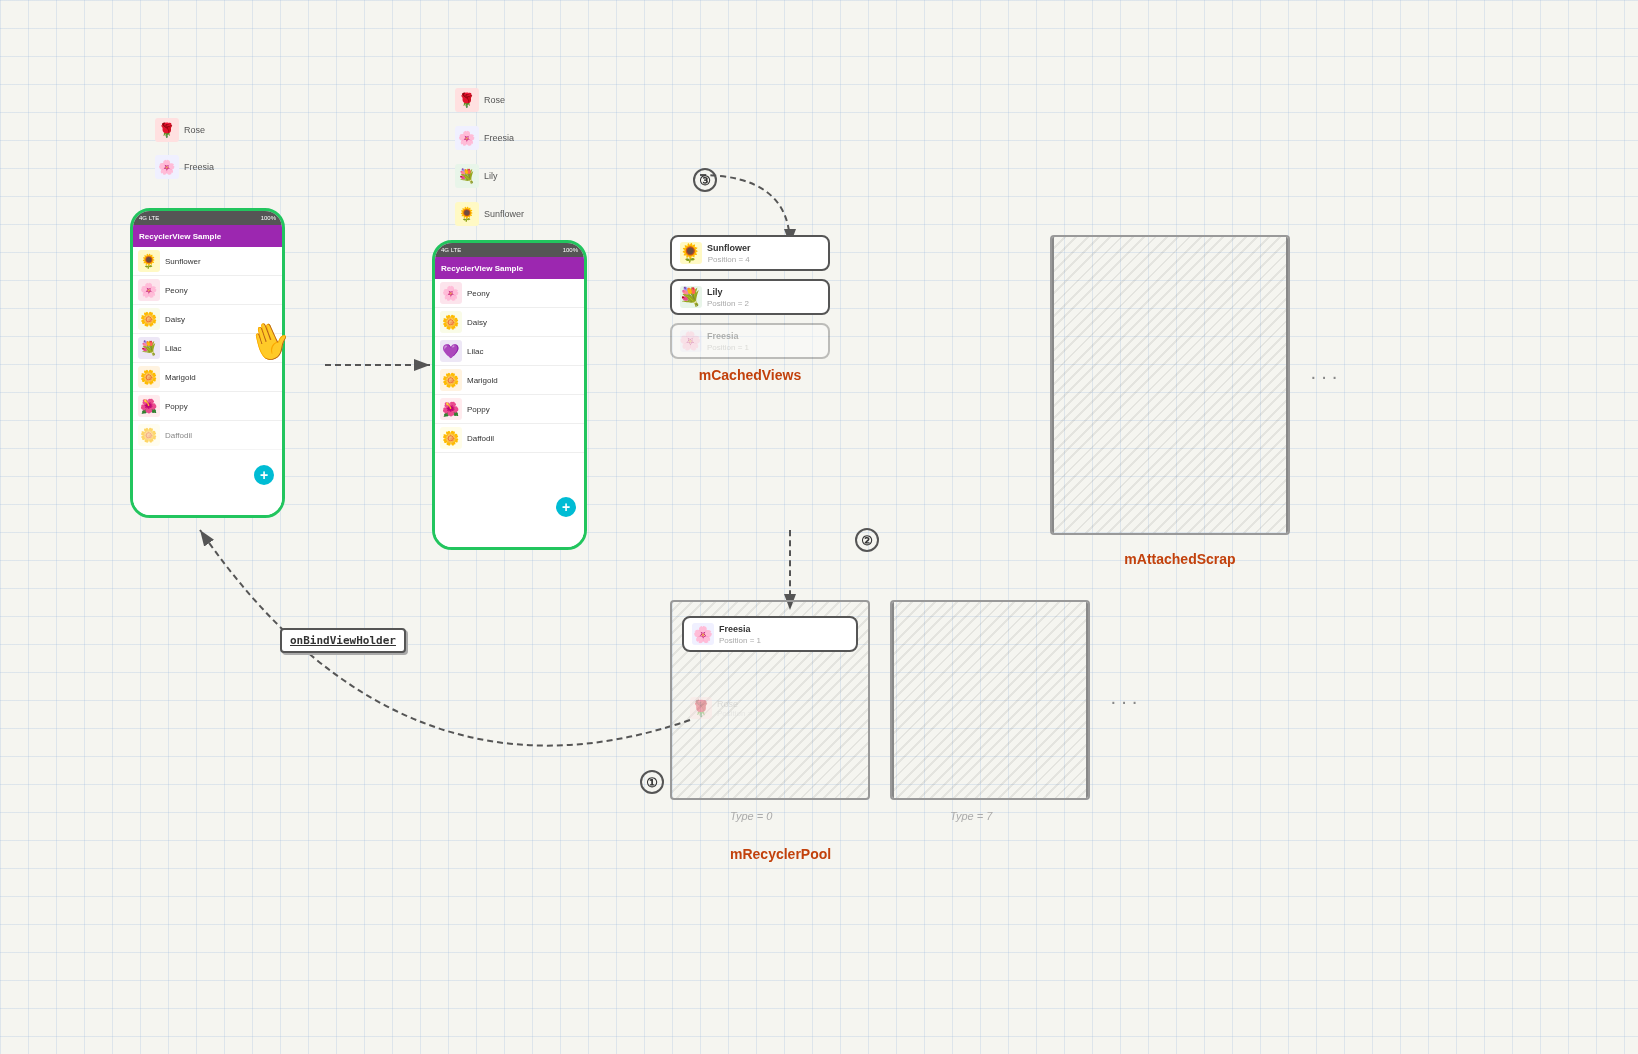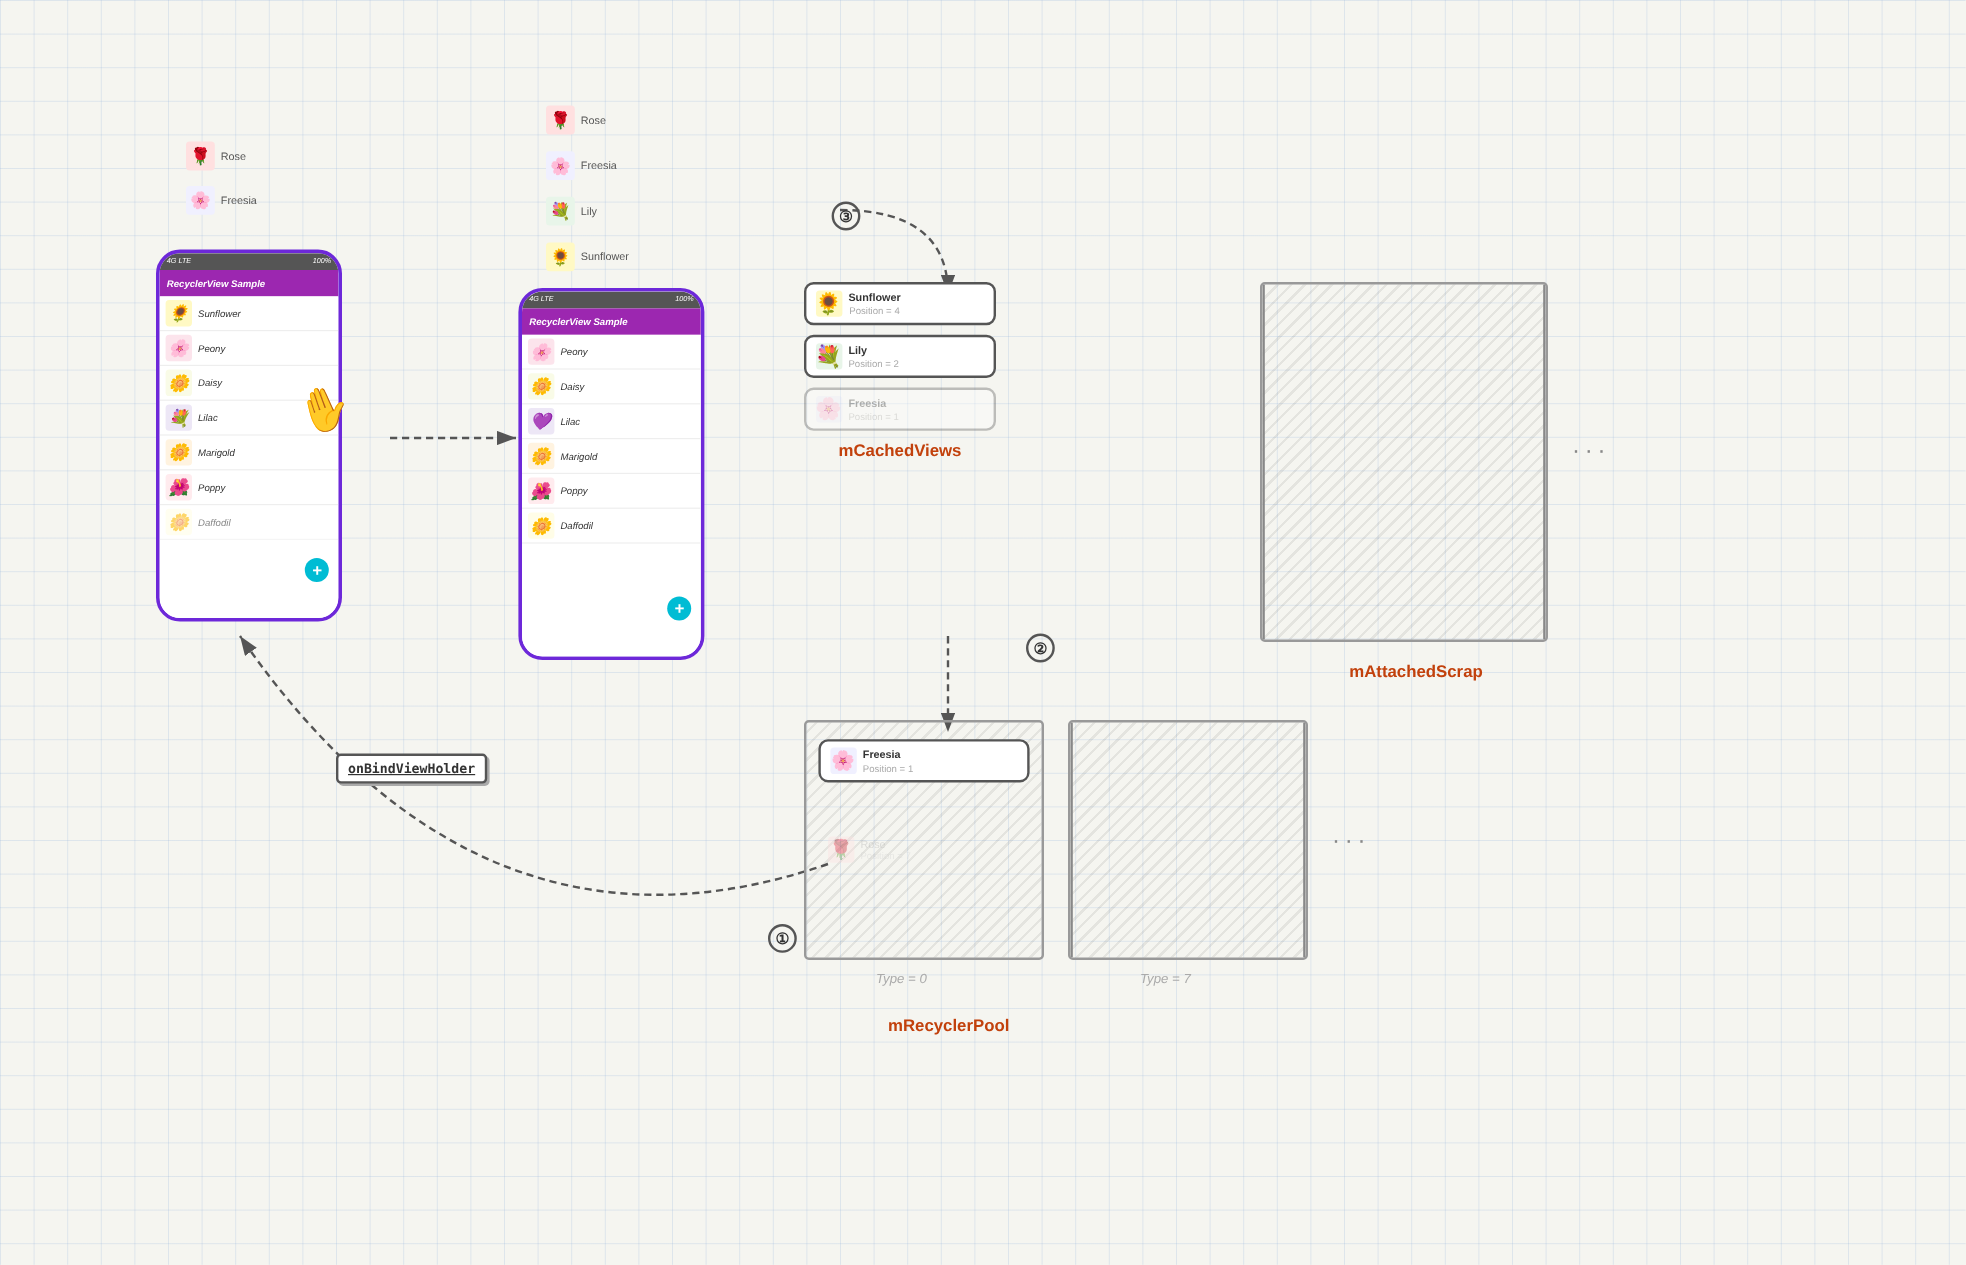--- a/index.html
+++ b/index.html
@@ -14,25 +14,24 @@
       font-family: Arial, sans-serif;
       overflow: hidden;
       position: relative;
     }
 
     
     .phone {
       position: absolute;
       width: 155px;
       height: 310px;
-      border: 3px solid #6d28d9;
+      border: 3px solid #22c55e;
       border-radius: 20px;
       background: #fff;
       overflow: hidden;
-      font-style: italic;
     }
     .phone-screen {
       width: 100%;
       height: 100%;
       display: flex;
       flex-direction: column;
       overflow: hidden;
     }
     .phone-status-bar {
       background: #555;
@@ -415,21 +414,21 @@
 
   <div class="pool-box" style="position:absolute; left:220px; top:0; width:200px; height:200px; border-radius:4px;">
 
     <div class="pool-divider" style="left:0;"></div>
     <div class="pool-divider" style="right:0;"></div>
   </div>
   <div class="type-label" style="position:absolute; left:280px; top:210px;">Type = 7</div>
 
   <div class="dots-label" style="position:absolute; left:440px; top:90px;">···</div>
 
-  <div class="cache-label" style="position:absolute; left:70px; top:240px; font-size:14px;text-align:center;">mRecyclerPool</div>
+  <div class="cache-label" style="position:absolute; left:60px; top:240px; font-size:14px;text-align:center;">mRecyclerPool</div>
 </div>
 
 <div style="position:absolute; left:1050px; top:235px; width:260px;">
 
   <div class="pool-box" style="position:relative; width:240px; height:300px; border-radius:4px;">
     <div class="pool-divider" style="left:0;"></div>
     <div class="pool-divider" style="right:0;"></div>
   </div>
   <div class="cache-label" style="margin-top:16px;">mAttachedScrap</div>
 

